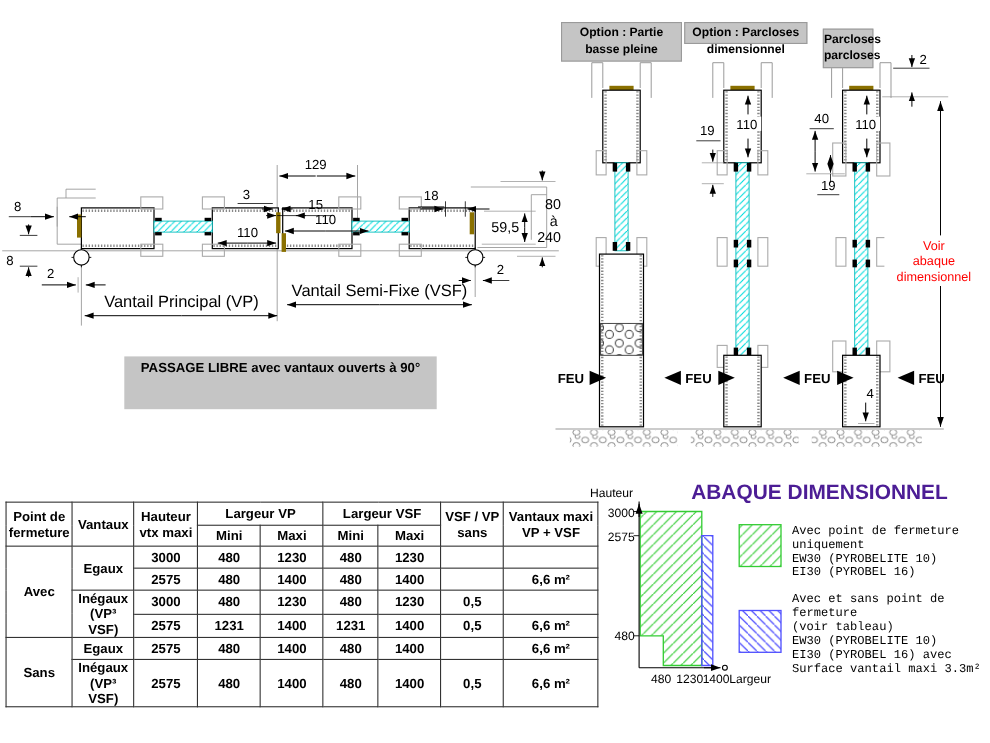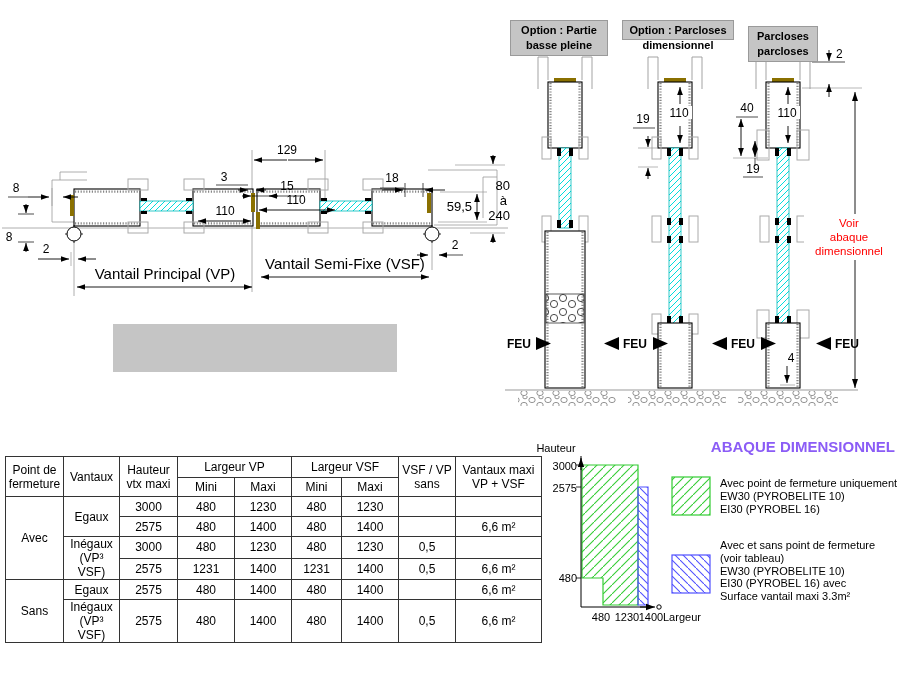--- a/index.html
+++ b/index.html
@@ -6,32 +6,32 @@
   body{width:900px;height:675px;position:relative;background:#fff;overflow:hidden;
        font-family:"Liberation Sans",sans-serif;color:#000;}
   #drawing{position:absolute;left:0;top:0;z-index:1;}
   .overlay{position:absolute;z-index:2;}
   .graybox{background:#c5c5c5;border:1px solid #9a9a9a;text-align:center;
            font-size:11px;font-weight:bold;line-height:15px;padding-top:2px;box-sizing:border-box;}
   #passage-box{left:113px;top:324px;width:284px;height:48px;background:#c5c5c5;
                text-align:center;box-sizing:border-box;padding-top:3px;}
   #passage-box .l1{font-size:12px;font-weight:bold;line-height:15px;}
   #passage-box .l2{font-size:11.5px;line-height:14px;}
-  #hdr1{left:510px;top:20px;width:98px;height:36px;}
+  #hdr1{left:510px;top:20px;width:110px;height:36px;}
   #hdr2{left:622px;top:20px;width:112px;height:20px;}
-  #hdr3{left:748px;top:26px;width:70px;height:36px;}
-  #abaque-title{left:595px;top:438px;width:300px;text-align:right;color:#8b5cf6;
-                font-size:15px;font-weight:bold;}
-  .legend-text{font-size:11px;line-height:12.8px;}
+  #hdr3{left:748px;top:26px;width:46px;height:36px;}
+  #abaque-title{left:595px;top:438px;width:300px;text-align:center;color:#4c1d95;
+                font-size:19px;font-weight:bold;}
+  .legend-text{font-size:11px;line-height:12.8px;font-family:Liberation Mono, monospace;}
   #legend-green-text{left:720px;top:477px;width:180px;}
   #legend-blue-text{left:720px;top:539px;width:180px;}
   table{border-collapse:collapse;position:absolute;left:5px;top:456px;z-index:2;
         font-family:"Liberation Sans",sans-serif;font-size:12px;background:#fff;}
   th,td{border:1px solid #333;text-align:center;vertical-align:middle;
-        padding:0 2px;font-weight:normal;margin-left:24px;}
+        padding:0 2px;font-weight:bold;margin-left:24px;}
   tr.hr1{height:21px;} tr.hr2{height:19px;}
   tr.dr{height:20px;} tr.dr2{height:34px;}
   text{font-family:"Liberation Sans",sans-serif;}
 </style>
 </head>
 <body>
 
 <svg id="drawing" width="900" height="675" viewBox="0 0 900 675">
   <defs>
     <marker id="arr" viewBox="0 0 10 8" refX="9" refY="4" markerWidth="10" markerHeight="8" orient="auto">
@@ -387,20 +387,21 @@
 <div class="overlay graybox" id="hdr2">
   <div>Option : Parcloses</div>
   <div>dimensionnel</div>
 </div>
 <div class="overlay graybox" id="hdr3">
   <div>Parcloses</div>
   <div>parcloses</div>
 </div>
 
 <div class="overlay" id="passage-box">
+  <div class="l1">PASSAGE LIBRE avec vantaux ouverts à 90°</div>
 </div>
 
 <div class="overlay" id="abaque-title">ABAQUE DIMENSIONNEL</div>
 
 <div class="overlay legend-text" id="legend-green-text">
   <div>Avec point de fermeture uniquement</div>
   <div>EW30 (PYROBELITE 10)</div>
   <div>EI30 (PYROBEL 16)</div>
 </div>
 <div class="overlay legend-text" id="legend-blue-text">

